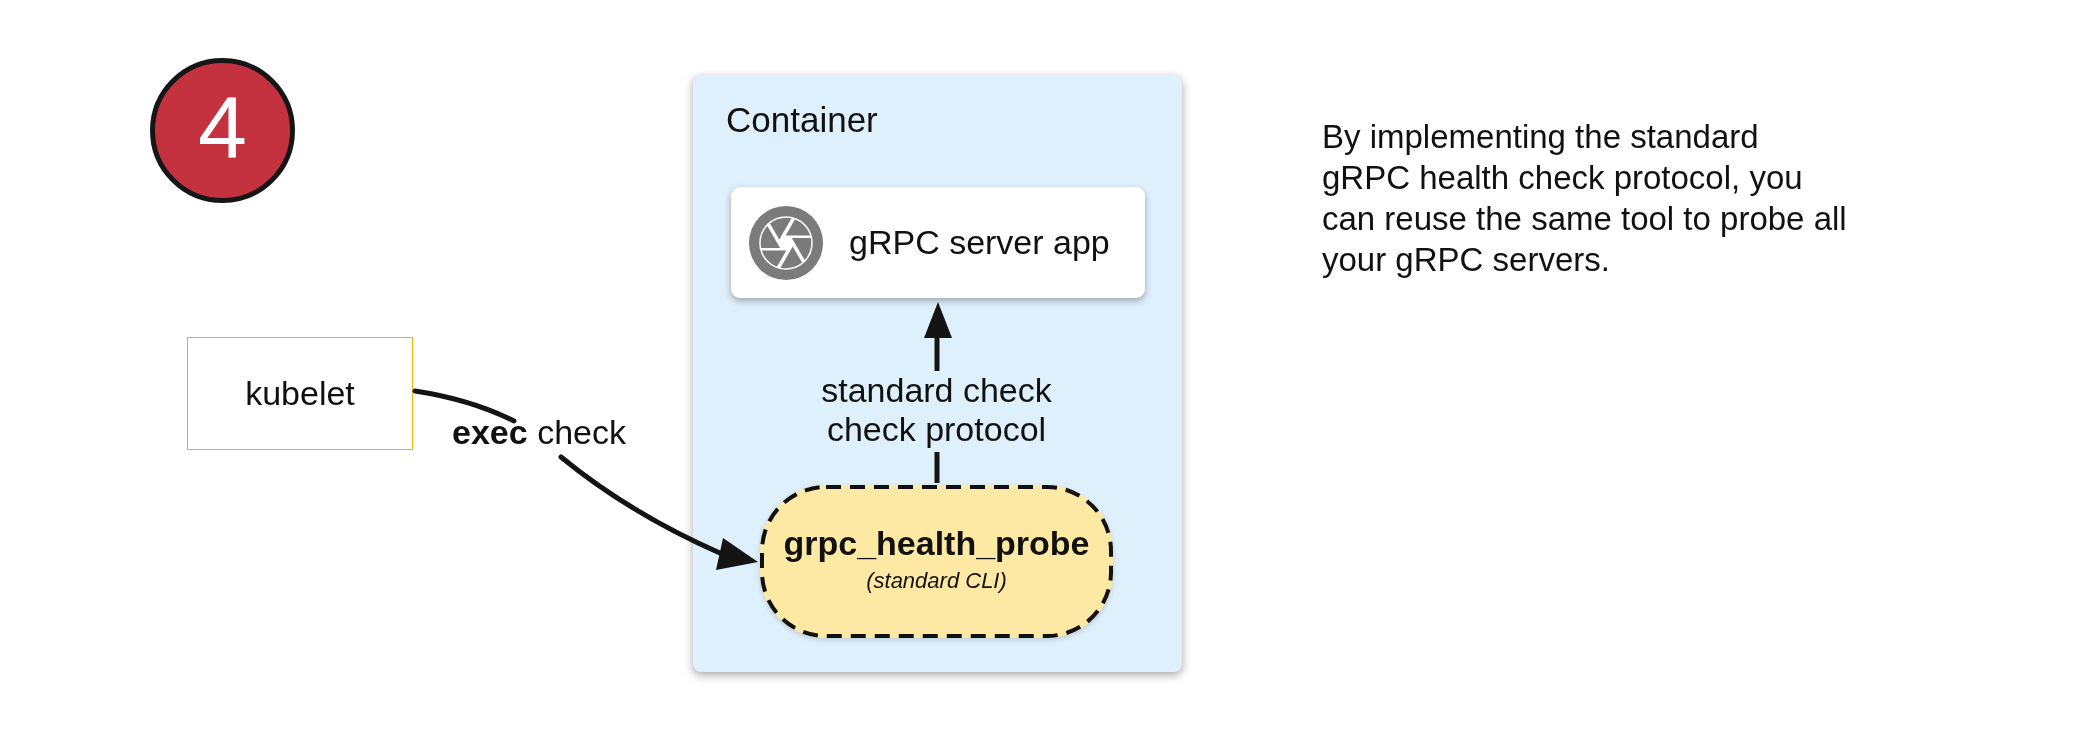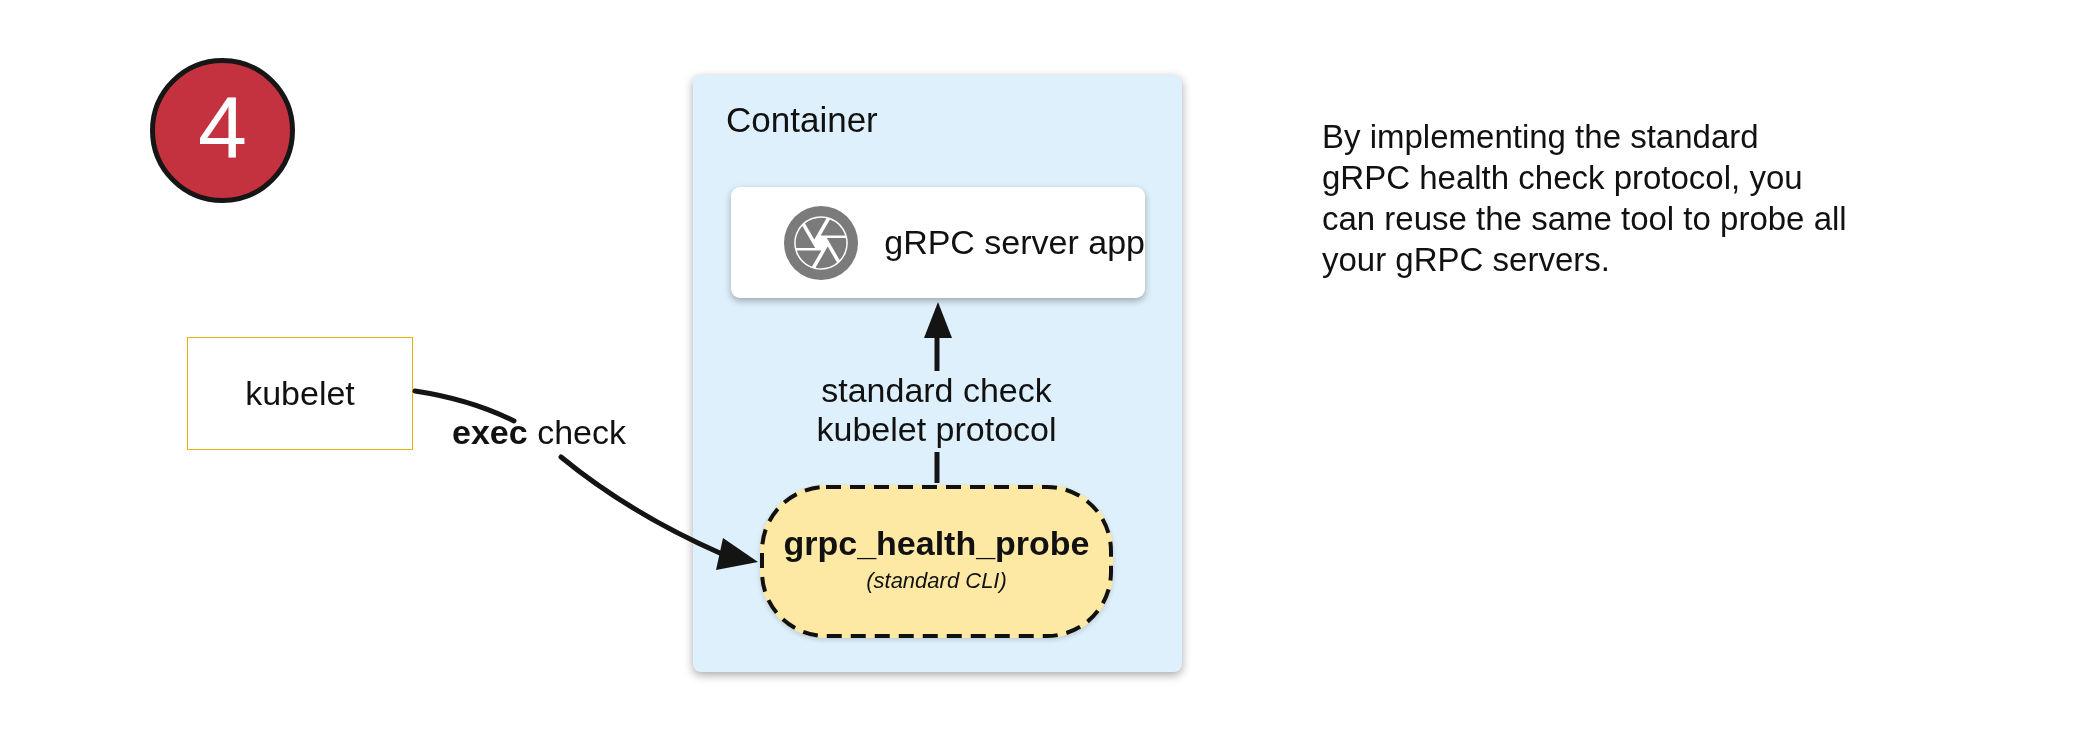--- a/index.html
+++ b/index.html
@@ -49,21 +49,21 @@
   }
   .container-title{
     position:absolute;left:33px;top:24px;font-size:35px;line-height:42px;
   }
 
   
   .server-app{
     position:absolute;left:38px;top:112px;width:414px;height:111px;
     background:#ffffff;border-radius:9px;
     box-shadow:0 3px 7px rgba(0,0,0,0.30);
-    display:flex;align-items:center;padding-left:18px;justify-content:flex-end;
+    display:flex;align-items:center;padding-left:18px;
   }
   .app-icon{width:74px;height:74px;flex:0 0 auto;display:block;}
   .server-app .label{font-size:34px;margin-left:26px;white-space:nowrap;}
 
   
   .protocol-label{
     position:absolute;left:67px;top:296px;width:353px;
     text-align:center;font-size:34px;line-height:39px;
   }
 
@@ -110,21 +110,21 @@
         <circle cx="12" cy="12" r="8.7" fill="#ffffff"></circle>
         <g transform="translate(12,12) scale(0.82) translate(-12,-12)">
           <path fill="var(--icon_gray)" d="M9.4 10.5l4.77-8.26C13.47 2.09 12.75 2 12 2c-2.4 0-4.6.85-6.32 2.25l3.66 6.35.06-.1zM21.54 9c-.92-2.92-3.15-5.26-6-6.34L11.88 9h9.66zm.26 1h-7.49l.29.5 4.76 8.25C21 16.97 22 14.61 22 12c0-.69-.07-1.35-.2-2zM8.54 12l-3.9-6.75C3.01 7.03 2 9.39 2 12c0 .69.07 1.35.2 2h7.49l-1.15-2zm-6.08 3c.92 2.92 3.15 5.26 6 6.34L12.12 15H2.46zm11.27 0l-3.9 6.76c.7.15 1.42.24 2.17.24 2.4 0 4.6-.85 6.32-2.25l-3.66-6.35-.93 1.6z"></path>
         </g>
       </svg>
       <span class="label">gRPC server app</span>
     </div>
 
     <div class="protocol-label">
       <div>standard check</div>
-      <div>kubelet protocol</div>
+      <div>check protocol</div>
     </div>
 
     <div class="probe-pill">
       <svg class="pill-border" viewBox="0 0 353 153" aria-hidden="true">
         <rect x="2" y="2" width="349" height="149" rx="64" fill="none" stroke="#111111" stroke-width="4" stroke-dasharray="15 9"></rect>
       </svg>
       <div class="probe-title">grpc_health_probe</div>
       <div class="probe-sub">(standard CLI)</div>
     </div>
   </div>

